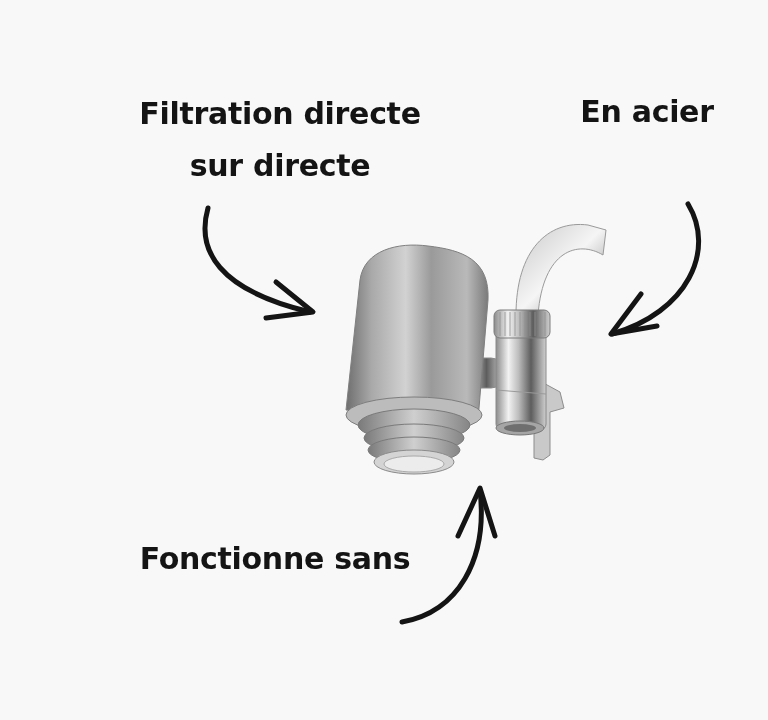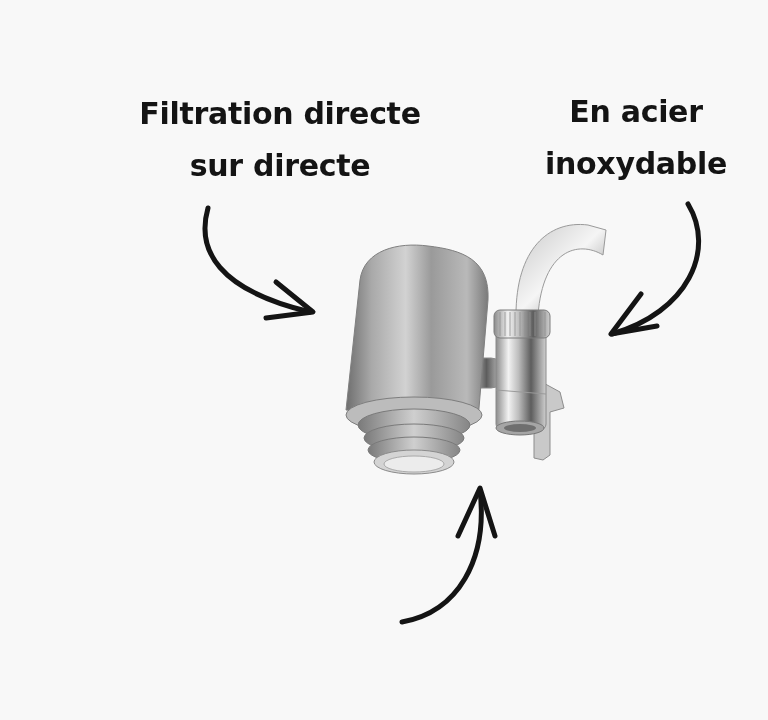--- a/index.html
+++ b/index.html
@@ -26,21 +26,21 @@
       color: #141414;
       font-weight: bold;
       text-align: center;
       font-size: 30px;
       line-height: 52px;
       letter-spacing: -0.3px;
       white-space: nowrap;
     }
     .callout .line { display: block; }
     #callout-filtration { left: 62px; top: 88px; width: 340px; }
-    #callout-inox { left: 468px; top: 86px; width: 240px; }
+    #callout-inox { left: 479px; top: 86px; width: 240px; }
     #callout-elec { left: 62px; top: 533px; width: 330px; }
 
     .arrow {
       position: absolute;
       left: 0; top: 0;
       width: 768px; height: 720px;
       pointer-events: none;
     }
     .product {
       position: absolute;
@@ -53,24 +53,24 @@
 
 <div class="canvas">
 
   <div class="callout" id="callout-filtration">
     <span class="line">Filtration directe</span>
     <span class="line">sur directe</span>
   </div>
 
   <div class="callout" id="callout-inox">
     <span class="line">En acier</span>
-    <span class="line">inoxydable</span>
   </div>
 
   <div class="callout" id="callout-elec">
+    <span class="line">Fonctionne sans</span>
   </div>
 
   <svg class="arrow" viewBox="0 0 768 720">
     <path d="M160 208 C 148 250, 170 290, 262 312" fill="none" stroke="#141414" stroke-width="5" stroke-linecap="round"></path>
     <path d="M228 282 L 265 312 L 218 318" fill="none" stroke="#141414" stroke-width="5" stroke-linecap="round" stroke-linejoin="round"></path>
   </svg>
 
   <svg class="arrow" viewBox="0 0 768 720">
     <path d="M640 204 C 668 250, 640 312, 564 334" fill="none" stroke="#141414" stroke-width="5" stroke-linecap="round"></path>
     <path d="M593 294 L 563 334 L 609 326" fill="none" stroke="#141414" stroke-width="5" stroke-linecap="round" stroke-linejoin="round"></path>

